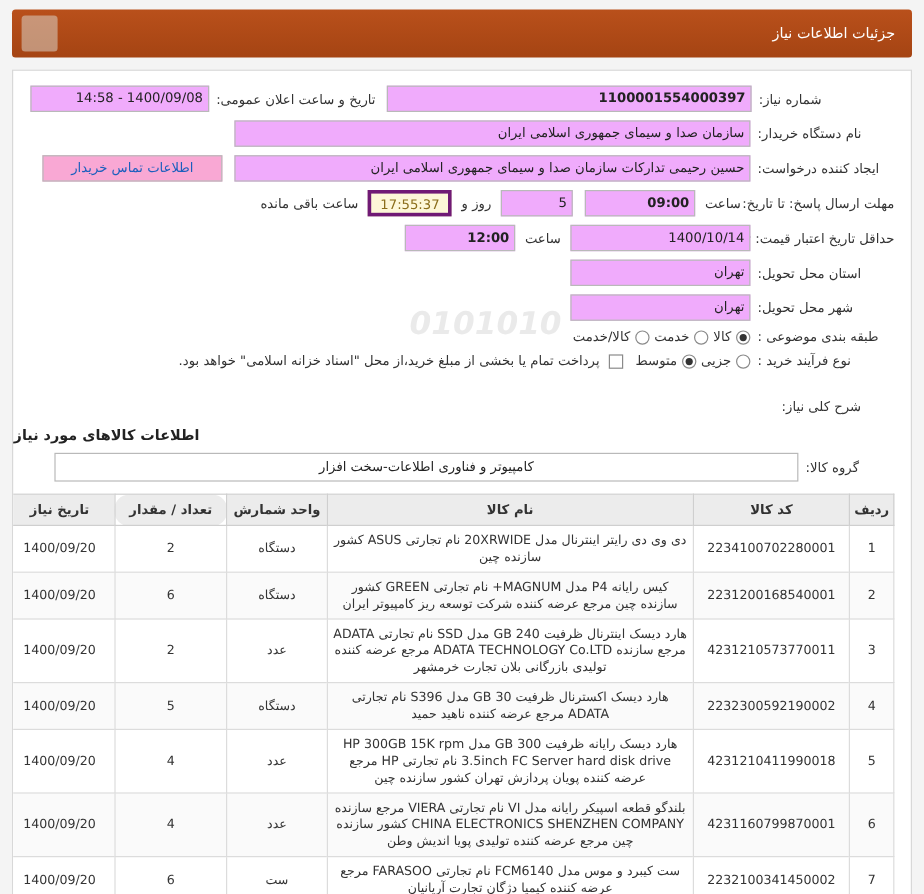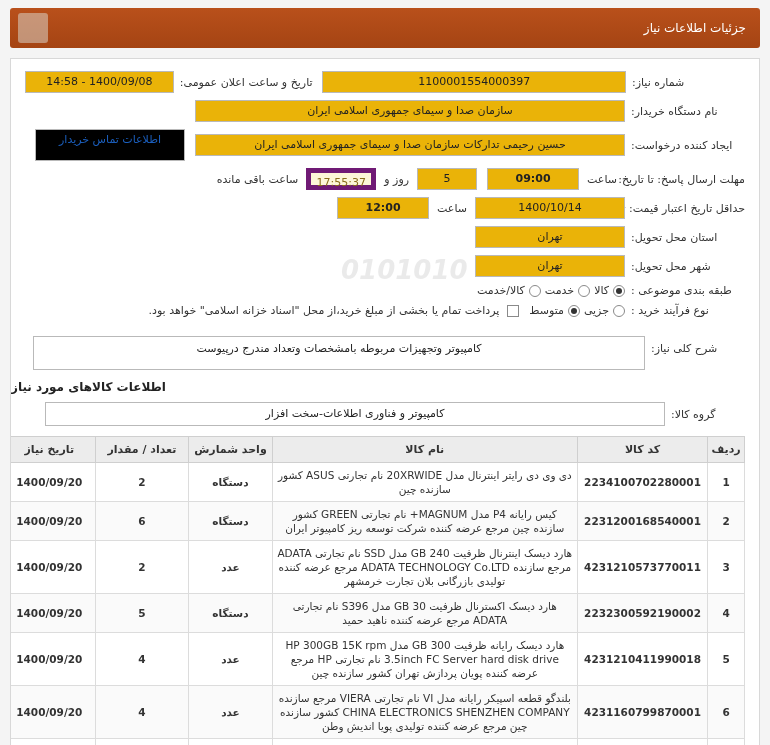--- a/index.html
+++ b/index.html
@@ -79,53 +79,52 @@
   .lbl {
     text-align: left;
     padding-left: 6px;
     color: #333;
     font-size: 11px;
     white-space: nowrap;
   }
   .lbl-w { width: 120px; }
   .val-box {
     border: 1px solid #b9b9b9;
-    background: #eab308;
+    background: #f0abfc;
     height: 22px;
     line-height: 20px;
     font-size: 11px;
-    text-align: center;
     color: #222;
     padding: 0 4px;
     overflow: hidden;
     white-space: nowrap;
   }
-  .val-wide { width: 306px; }
+  .val-wide { width: 306px; font-weight: bold; }
   .val-mid  { width: 150px; }
   .val-xs   { width: 60px; }
   .val-time { width: 92px; font-weight: bold; }
   .link-box {
     border: 1px solid #b9b9b9;
-    background: #000000;
-    height: 32px; line-height: 20px;
+    background: #f9a8d4;
+    height: 22px; line-height: 20px;
     width: 150px;
     text-align: center;
     color: #1b5fbe;
     font-size: 11px;
     cursor: pointer;
   }
   .gap { width: 10px; display: inline-block; }
   .mini-lbl {
     font-size: 11px;
     color: #333;
     padding: 0 8px;
     white-space: nowrap;
   }
   .timer-box {
-    border: 5px solid #701a75;
+    border: 3px solid #701a75;
     background: #fdf7d8;
     color: #8a6d1a;
     height: 22px; line-height: 20px;
     width: 70px;
     text-align: center;
     font-size: 11px;
   }
 
   
   .radio-group { display: flex; align-items: center; gap: 4px; }
@@ -238,29 +237,29 @@
     padding: 6px 3px;
     font-size: 11px;
   }
   table.goods td {
     border: 1px solid #dcdcdc;
     padding: 5px 4px;
     color: #333;
     vertical-align: middle;
     line-height: 14px;
   }
-  td.c { text-align: center; white-space: nowrap; font-weight: bold; }
+  td.c { text-align: center; white-space: nowrap; }
   td.name { text-align: center; }
   tr.alt td { background: #fafafa; }
 
   .colw-row   { width: 32px; }
   .colw-code  { width: 128px; }
   .colw-name  { width: 300px; }
   .colw-unit  { width: 82px; }
-  .colw-qty   { width: 92px; }
+  .colw-qty   { width: 92px; border-radius: 12px; }
   .colw-date  { width: 90px; }
 </style>
 </head>
 <body>
 
 <div class="page">
 
   <div class="header-bar">
     <div class="header-logo"></div>
     <div class="header-title">جزئیات اطلاعات نیاز</div>
@@ -344,21 +343,20 @@
         </div>
         <span class="gap"></span>
         <span class="checkbox"></span>
         <span class="mini-lbl">پرداخت تمام یا بخشی از مبلغ خرید،از محل "اسناد خزانه اسلامی" خواهد بود.</span>
       </div>
 
     </div>
 
     <div class="desc-wrap">
       <div class="desc-label">شرح کلی نیاز:</div>
-      <div class="desc-box">کامپیوتر وتجهیزات مربوطه بامشخصات وتعداد مندرج درپیوست</div>
     </div>
 
     <div class="section-title">اطلاعات کالاهای مورد نیاز</div>
 
     <div class="group-row">
       <div class="group-label">گروه کالا:</div>
       <div class="group-box">کامپیوتر و فناوری اطلاعات-سخت افزار</div>
     </div>
 
     <table class="goods">

